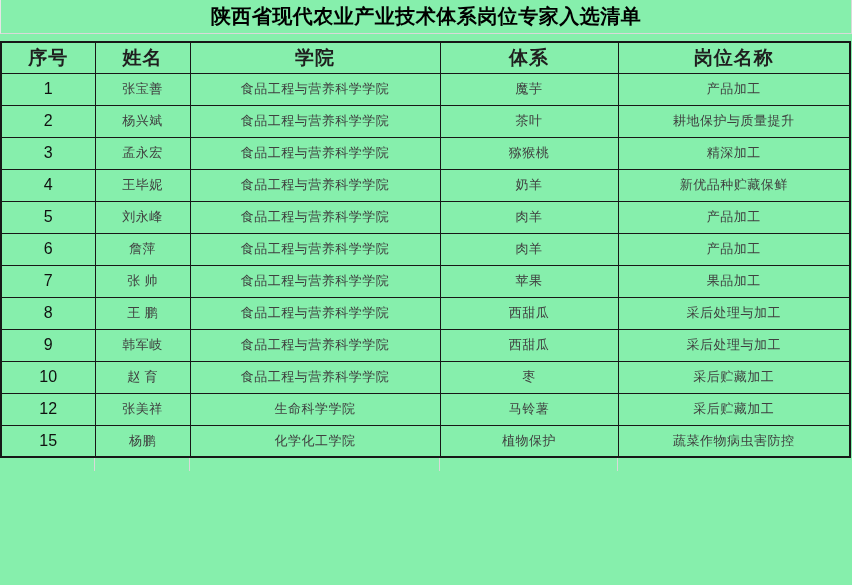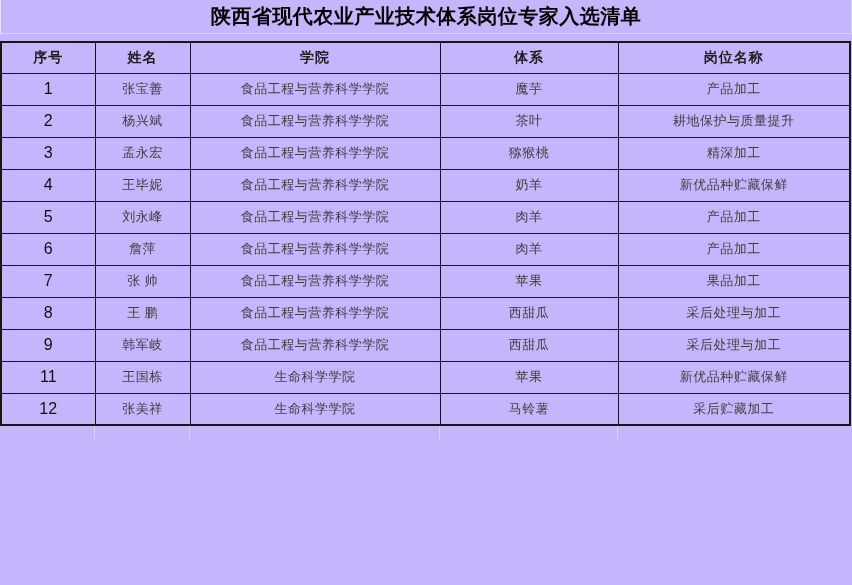--- a/index.html
+++ b/index.html
@@ -5,21 +5,21 @@
   html, body {
     margin: 0; padding: 0;
     width: 852px; height: 585px;
     background: #ffffff;
     overflow: hidden;
     font-family: "Liberation Serif", "DejaVu Serif", serif;
   }
   .sheet {
     position: relative;
     width: 852px; height: 585px;
-    background: #c4b5fd;
+    background: #86efac;
   }
   
   .title-row {
     box-sizing: border-box;
     height: 34px;
     line-height: 32px;
     text-align: center;
     font-weight: bold;
     font-size: 20px;
     color: #000000;
@@ -47,21 +47,21 @@
     box-sizing: border-box;
     border: 1px solid #171717;
     text-align: center;
     vertical-align: middle;
     white-space: nowrap;
     overflow: hidden;
     padding: 0 2px;
   }
   th {
     height: 31px;
-    font-size: 14px;
+    font-size: 19px;
     font-weight: bold;
     color: #1f1f1f;
     letter-spacing: 1px;
   }
   td {
     height: 32px;
     font-size: 13px;
     color: #3f3f3f;
     letter-spacing: 0.5px;
   }
@@ -167,32 +167,39 @@
           <td>采后处理与加工</td>
         </tr>
         <tr>
           <td class="seq">9</td>
           <td>韩军岐</td>
           <td>食品工程与营养科学学院</td>
           <td>西甜瓜</td>
           <td>采后处理与加工</td>
         </tr>
         <tr>
-          <td class="seq">11</td>
-          <td>王国栋</td>
-          <td>生命科学学院</td>
-          <td>苹果</td>
-          <td>新优品种贮藏保鲜</td>
+          <td class="seq">10</td>
+          <td>赵 育</td>
+          <td>食品工程与营养科学学院</td>
+          <td>枣</td>
+          <td>采后贮藏加工</td>
         </tr>
         <tr>
           <td class="seq">12</td>
           <td>张美祥</td>
           <td>生命科学学院</td>
           <td>马铃薯</td>
           <td>采后贮藏加工</td>
+        </tr>
+        <tr>
+          <td class="seq">15</td>
+          <td>杨鹏</td>
+          <td>化学化工学院</td>
+          <td>植物保护</td>
+          <td>蔬菜作物病虫害防控</td>
         </tr>
       </tbody>
   </table>
 
   <div class="ghost-row">
     <span class="vline" style="left:94px"></span>
     <span class="vline" style="left:189px"></span>
     <span class="vline" style="left:439px"></span>
     <span class="vline" style="left:617px"></span>
   </div>

